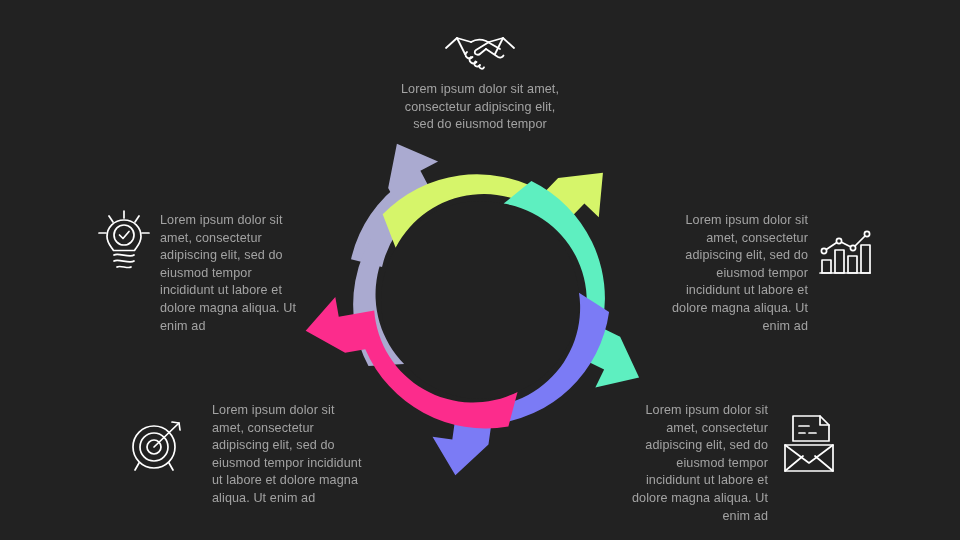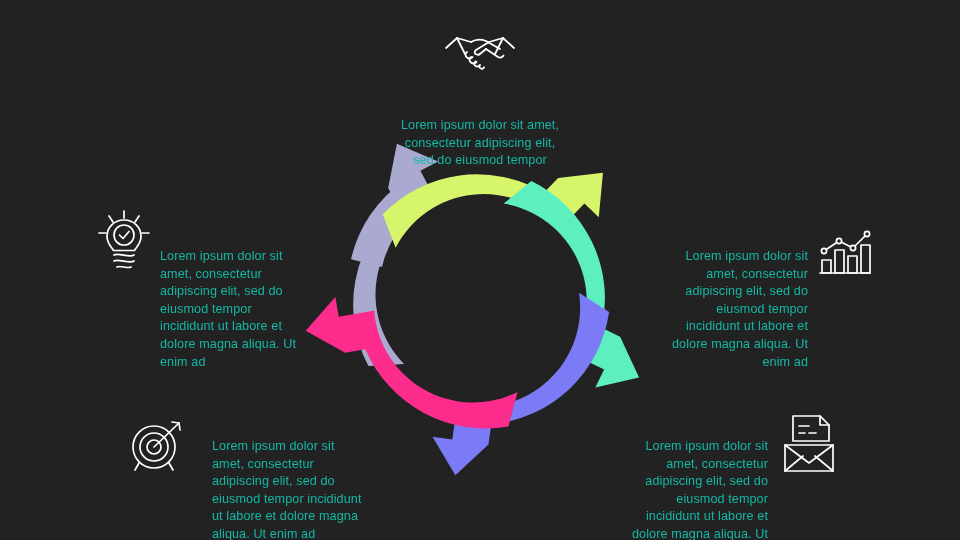--- a/index.html
+++ b/index.html
@@ -7,26 +7,25 @@
     width:960px;height:540px;
     background:#222222;
     font-family:"Liberation Sans", sans-serif;
     overflow:hidden;
     position:relative;
   }
   .stage{position:absolute;inset:0;}
 
   .text-block{
     position:absolute;
-    color:#14b8a6;
+    color:#a3a3a3;
     font-size:12.6px;
     line-height:17.6px;
     letter-spacing:.1px;
     white-space:pre-line;
-    margin-top:36px;
   }
   .ta-center{text-align:center;}
   .ta-right{text-align:right;}
   .ta-left{text-align:left;}
 
   .icon{position:absolute;}
   .icon svg{display:block;}
 
   
   #seg-top-text   {left:380px; top:81px;  width:200px;}

